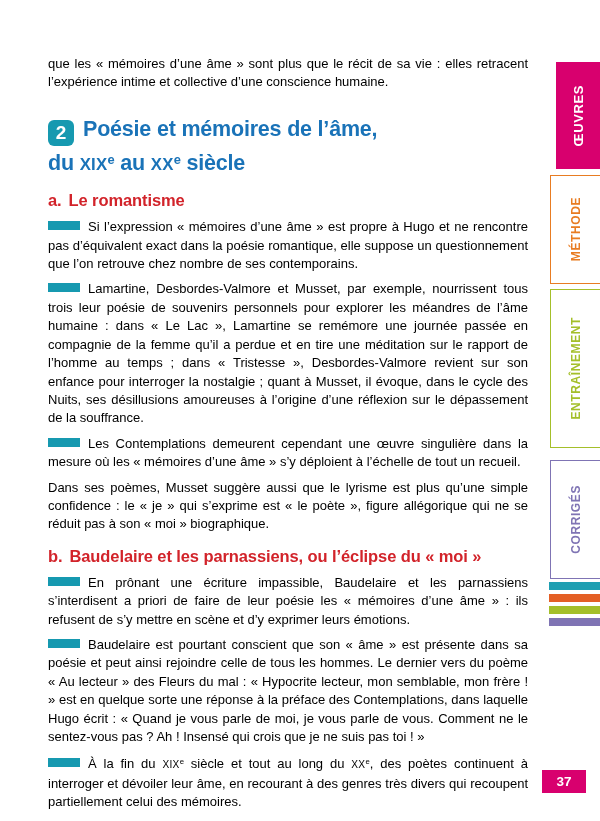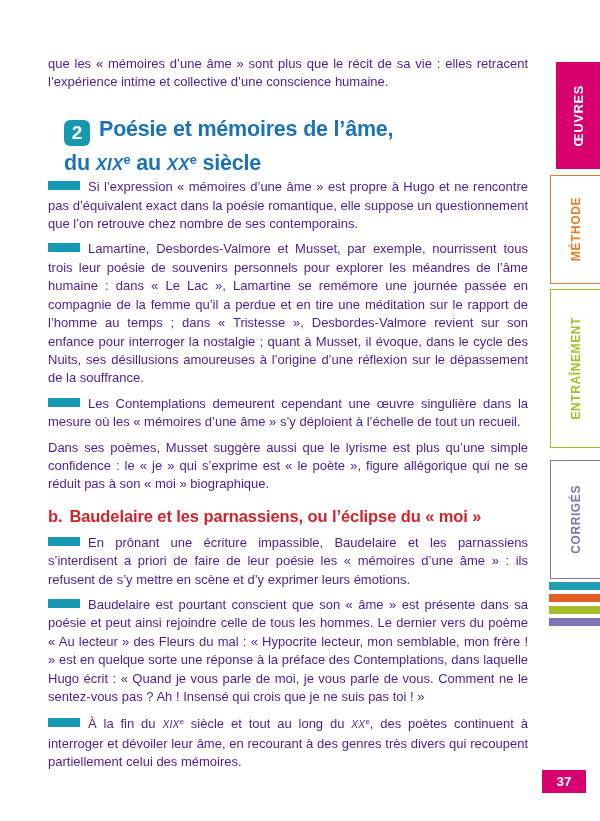--- a/index.html
+++ b/index.html
@@ -2,42 +2,42 @@
 <html><head>
 <meta charset="utf-8">
 <style>
   html,body{margin:0;padding:0;}
   body{
     width:600px;height:821px;position:relative;background:#ffffff;
     font-family:"Liberation Sans", sans-serif;overflow:hidden;
   }
   .content{position:absolute;left:48px;top:55px;width:480px;}
   .body-text{
-    font-size:13px;line-height:18.4px;color:#4c1d95;
+    font-size:13px;line-height:18.4px;color:#000000;
     text-align:justify;margin:0 0 7px 0;
   }
   .pmark{
     display:inline-block;width:32px;height:9px;background:#1699b0;
     margin-right:8px;vertical-align:1px;
   }
   h1.chapter-title{
     color:#1a73b8;font-size:21.5px;line-height:27px;font-weight:bold;
-    margin:24px 0 0 16px;letter-spacing:-0.2px;
+    margin:24px 0 0 0;letter-spacing:-0.2px;
   }
   .num-box{
     display:inline-block;width:26px;height:26px;background:#1699b0;color:#fff;
     border-radius:6px;text-align:center;line-height:26px;font-size:19px;
     margin-right:9px;vertical-align:-3px;font-weight:bold;
   }
   h2.sec{
     color:#d2232a;font-size:16.5px;font-weight:bold;margin:13px 0 8px 0;
     letter-spacing:-0.1px;
   }
   h2.sec .sec-letter{margin-right:7px;}
-  .sc{text-transform:uppercase;font-size:0.78em;letter-spacing:0.3px;font-style:italic;}
+  .sc{text-transform:uppercase;font-size:0.78em;letter-spacing:0.3px;}
   .sup{font-size:0.6em;vertical-align:0.5em;}
   .it{}
 
   
   .tab{
     position:absolute;right:0;display:flex;align-items:center;justify-content:center;
   }
   .tab .tab-lbl{
     writing-mode:vertical-rl;transform:rotate(180deg);
     font-weight:bold;font-size:12px;letter-spacing:0.6px;white-space:nowrap;
@@ -65,20 +65,23 @@
 <body>
 
 <div class="content">
 
   <p class="body-text">que les « mémoires d’une âme » sont plus que le récit de sa vie : elles retracent l’expérience intime et collective d’une conscience humaine.</p>
 
   <h1 class="chapter-title">
     <span class="num-box">2</span><span><span>Poésie et mémoires de l’âme,</span><br><span>du </span><span class="sc">xix</span><span class="sup">e</span><span> au </span><span class="sc">xx</span><span class="sup">e</span><span> siècle</span></span>
   </h1>
 
+  <h2 class="sec">
+    <span class="sec-letter">a.</span><span>Le romantisme</span>
+  </h2>
 
   <p class="body-text"><span class="pmark"></span><span><span>Si l’expression « mémoires d’une âme » est propre à Hugo et ne rencontre pas d’équivalent exact dans la poésie romantique, elle suppose un questionnement que l’on retrouve chez nombre de ses contemporains.</span></span></p>
 
   <p class="body-text"><span class="pmark"></span><span><span>Lamartine, Desbordes-Valmore et Musset, par exemple, nourrissent tous trois leur poésie de souvenirs personnels pour explorer les méandres de l’âme humaine : dans « Le Lac », Lamartine se remémore une journée passée en compagnie de la femme qu’il a perdue et en tire une méditation sur le rapport de l’homme au temps ; dans « Tristesse », Desbordes-Valmore revient sur son enfance pour interroger la nostalgie ; quant à Musset, il évoque, dans le cycle des </span><span class="it">Nuits,</span><span> ses désillusions amoureuses à l’origine d’une réflexion sur le dépassement de la souffrance.</span></span></p>
 
   <p class="body-text"><span class="pmark"></span><span><span class="it">Les Contemplations</span><span> demeurent cependant une œuvre singulière dans la mesure où les « mémoires d’une âme » s’y déploient à l’échelle de tout un recueil.</span></span></p>
 
   <p class="body-text"><span><span>Dans ses poèmes, Musset suggère aussi que le lyrisme est plus qu’une simple confidence : le « je » qui s’exprime est « le poète », figure allégorique qui ne se réduit pas à son « moi » biographique.</span></span></p>
 
   <h2 class="sec">

